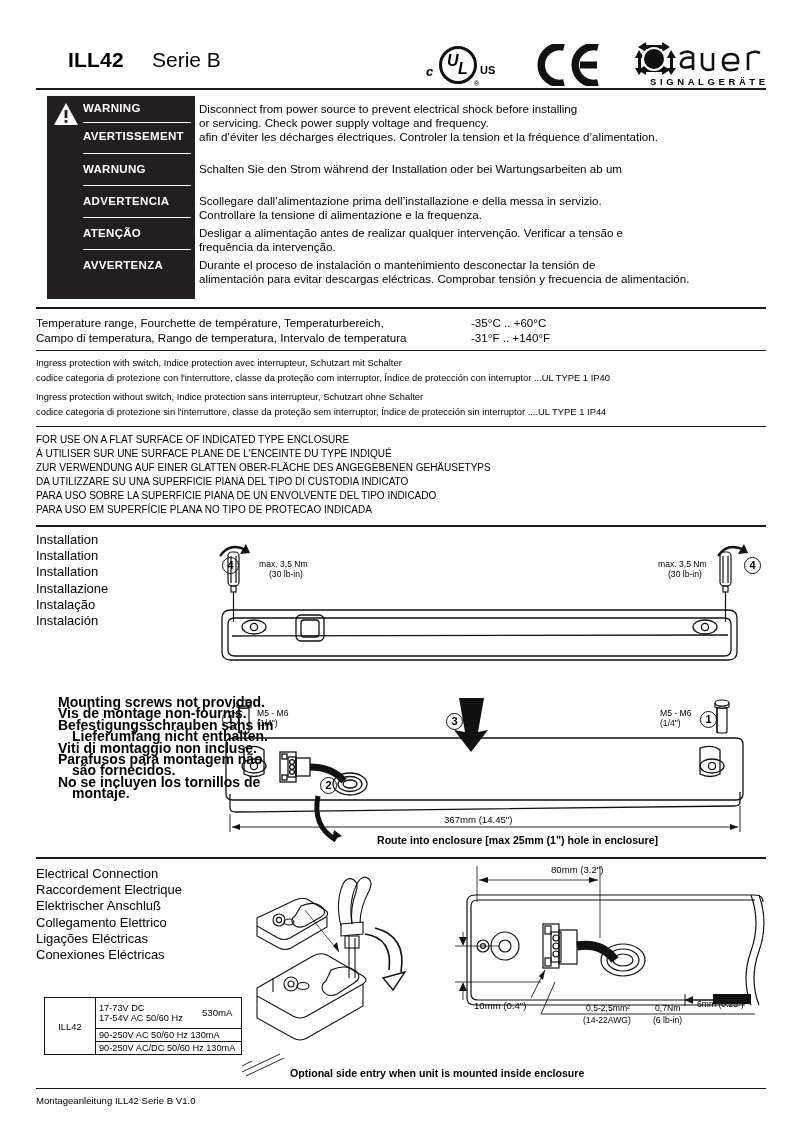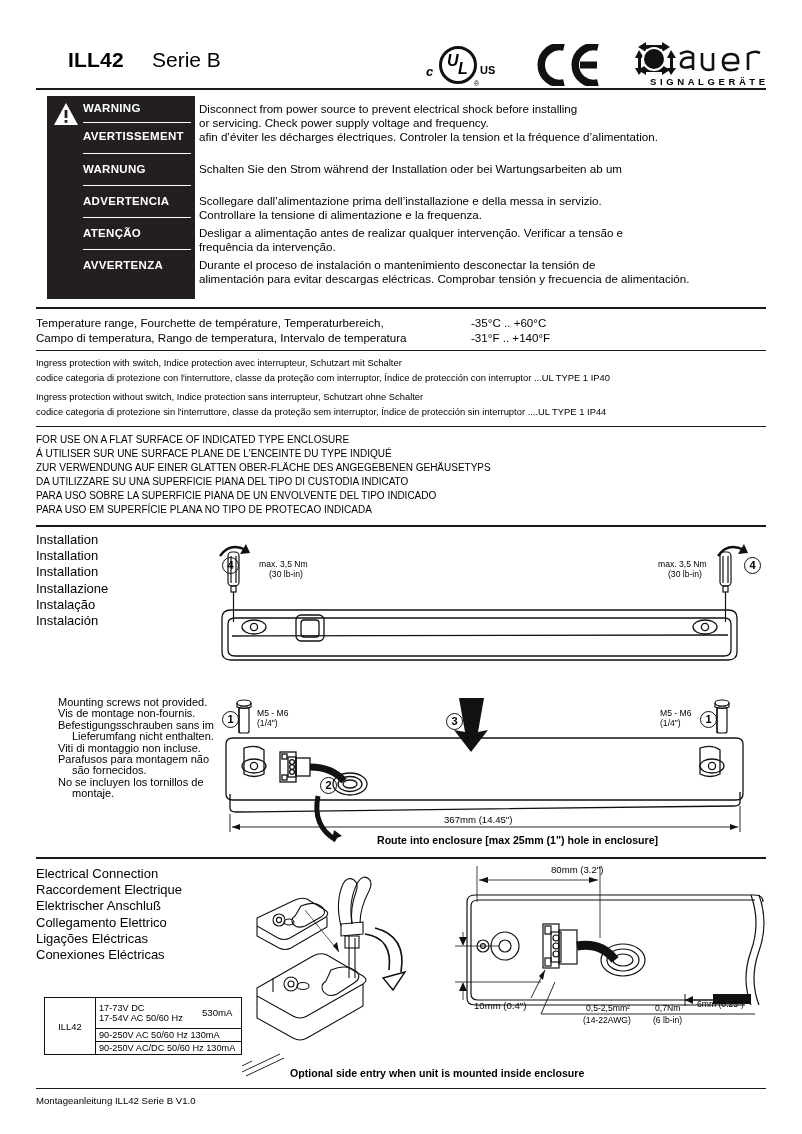--- a/index.html
+++ b/index.html
@@ -209,23 +209,24 @@
   
   .lang-list {
     position: absolute;
     font-size: 13px;
     line-height: 16.2px;
     white-space: nowrap;
   }
 
   .note-list {
     position: absolute;
-    font-size: 11px;
+    font-size: 14px;
     line-height: 11.4px;
     white-space: nowrap;
+    font-weight: bold;
   }
   .note-list .ind { padding-left: 14px; }
 
   
   .dlabel {
     position: absolute;
     font-size: 8.6px;
     line-height: 10.4px;
     white-space: nowrap;
   }

